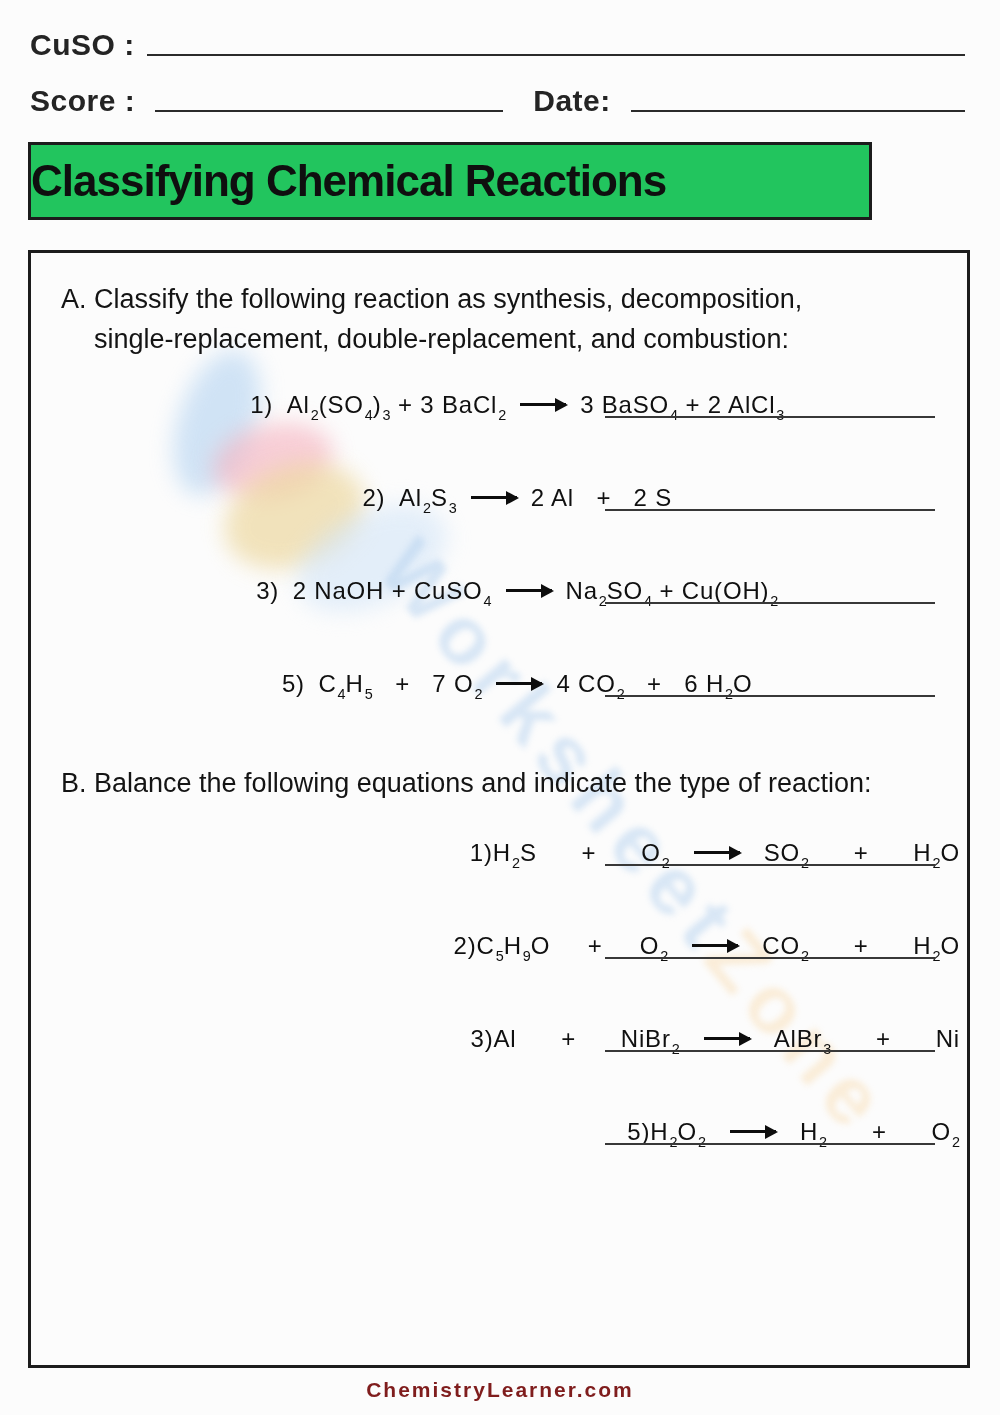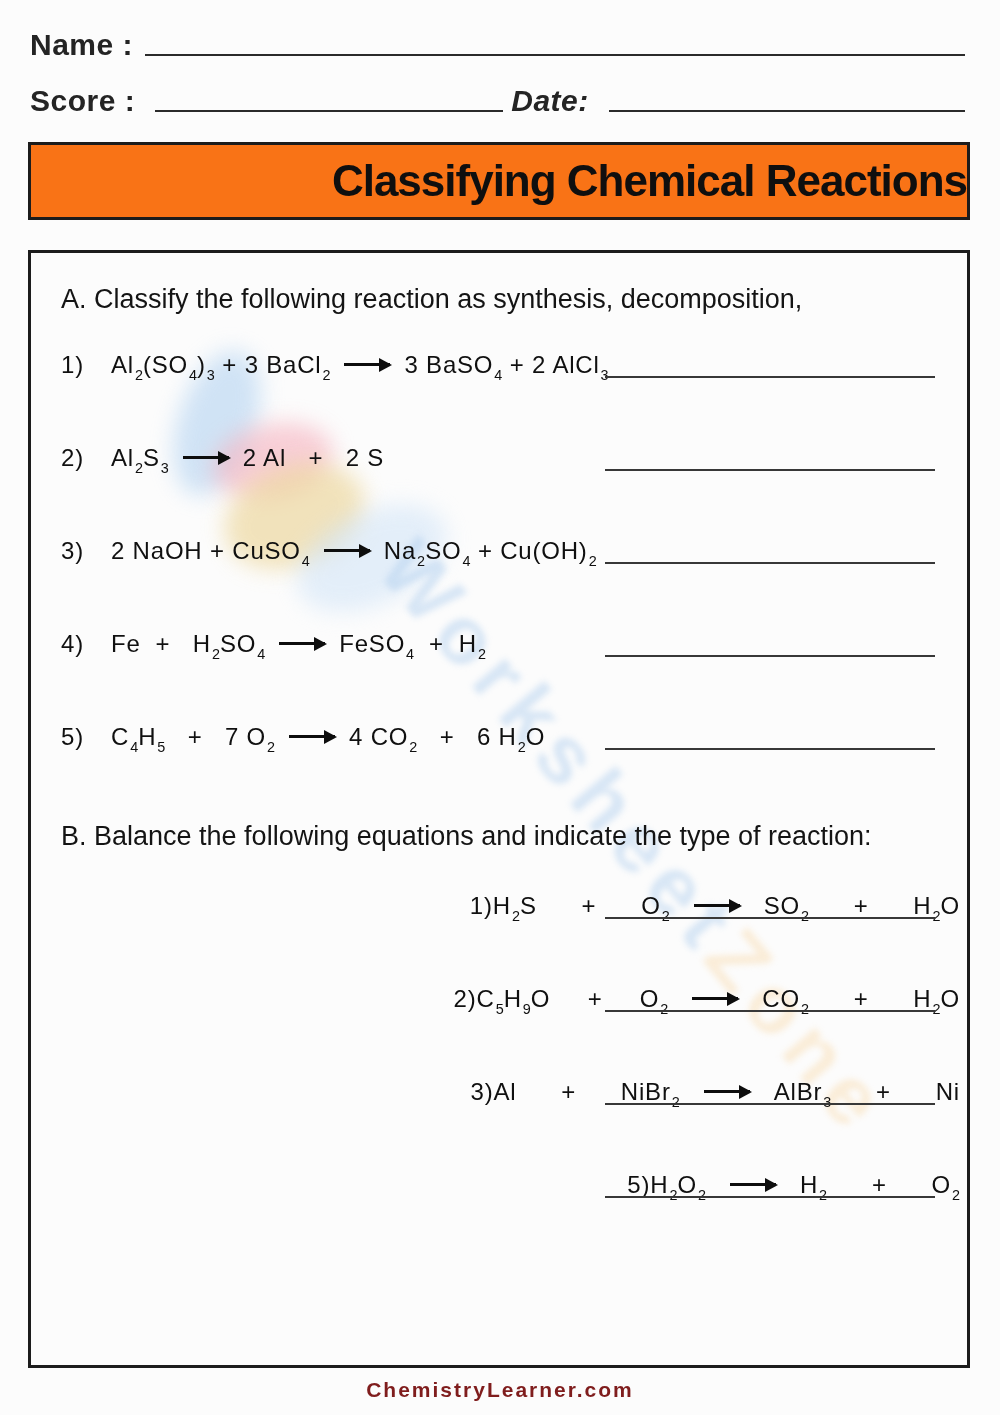--- a/index.html
+++ b/index.html
@@ -9,39 +9,39 @@
     font-family:"Liberation Sans",sans-serif;color:#1a1a1a;
   }
   
   .hdr-row{position:absolute;left:30px;width:935px;display:flex;align-items:flex-end;}
   .hdr-row.row1{top:28px;}
   .hdr-row.row2{top:84px;gap:8px;}
   .hdr-label{font-size:30px;font-weight:700;color:#242424;letter-spacing:.5px;white-space:nowrap;}
   .hdr-line{border-bottom:2.5px solid #2b2b2b;height:1px;margin:0 0 6px 12px;}
   .grow{flex:1;}
   .score-line{width:348px;}
-  .date-label{font-style:italic;}
+  .date-label{margin-left:22px;}
   
   .title-box{
-    position:absolute;left:28px;top:142px;width:942px;height:78px;
-    border:3px solid #1c1c1c;box-sizing:border-box;background:#f97316;
-    display:flex;align-items:center;justify-content:flex-end;
+    position:absolute;left:28px;top:142px;width:844px;height:78px;
+    border:3px solid #1c1c1c;box-sizing:border-box;background:#22c55e;
+    display:flex;align-items:center;justify-content:flex-start;
   }
   .title-box h1{margin:0;font-size:44px;font-weight:700;letter-spacing:-1px;color:#0f0f0f;}
   
   .main-box{
     position:absolute;left:28px;top:250px;width:942px;height:1118px;
     border:3px solid #1c1c1c;box-sizing:border-box;
     padding:26px 7px 0 30px;z-index:2;
   }
   .sec-heading{margin:0;font-size:27px;line-height:40px;color:#141414;}
   .sec-heading .indent{padding-left:33px;display:block;}
   
   .q{position:relative;height:41px;font-size:24px;letter-spacing:.8px;color:#101010;white-space:nowrap;}
-  .sec-a .q{margin-top:52px;}
+  .sec-a .q{margin-top:52px;text-align:center;}
   .sec-a .q.first{margin-top:32px;}
   .sec-b .q{margin-top:52px;text-align:right;}
   .sec-b .q.first{margin-top:36px;}
   .sec-b-heading{margin-top:52px;}
   .q-num{display:inline-block;width:50px;}
   .q-eq sub{font-size:.6em;vertical-align:-.5em;letter-spacing:0;margin-left:1px;}
   .arrow{
     display:inline-block;position:relative;width:46px;height:3px;background:#0d0d0d;
     margin:0 14px;vertical-align:7px;
   }
@@ -74,60 +74,57 @@
 
   <div class="wm wm-blob" id="wm-blue1" style="background: rgb(185, 214, 242);"></div>
   <div class="wm wm-blob" id="wm-pink" style="background: rgb(245, 176, 189);"></div>
   <div class="wm wm-blob" id="wm-yellow" style="background: rgb(237, 216, 160);"></div>
   <div class="wm wm-blob" id="wm-blue2" style="background: rgb(207, 227, 247);"></div>
   <div class="wm wm-text">
     <span style="color: rgb(179, 208, 238);">Worksheet</span><span style="color: rgb(248, 221, 180);">Zone</span>
   </div>
 
   <div class="hdr-row row1">
-    <span class="hdr-label">Name :</span>
+    <span class="hdr-label">CuSO :</span>
     <span class="hdr-line grow"></span>
   </div>
   <div class="hdr-row row2">
     <span class="hdr-label">Score :</span>
     <span class="hdr-line score-line"></span>
     <span class="hdr-label date-label">Date:</span>
     <span class="hdr-line grow"></span>
   </div>
 
   <div class="title-box">
     <h1>Classifying Chemical Reactions</h1>
   </div>
 
   <div class="main-box">
 
     <div class="sec-a">
       <p class="sec-heading">
         <span>A. Classify the following reaction as synthesis, decomposition,</span>
+        <span class="indent">single-replacement, double-replacement, and combustion:</span>
       </p>
 
       <div class="q first">
         <span class="q-num">1)</span><span class="q-eq">Al<sub>2</sub>(SO<sub>4</sub>)<sub>3</sub> + 3 BaCl<sub>2</sub></span><span class="arrow"></span><span class="q-eq">3 BaSO<sub>4</sub> + 2 AlCl<sub>3</sub></span>
         <span class="answer-line"></span>
       </div>
 
       <div class="q">
         <span class="q-num">2)</span><span class="q-eq">Al<sub>2</sub>S<sub>3</sub></span><span class="arrow"></span><span class="q-eq">2 Al&nbsp;&nbsp; +&nbsp;&nbsp; 2 S</span>
         <span class="answer-line"></span>
       </div>
 
       <div class="q">
         <span class="q-num">3)</span><span class="q-eq">2 NaOH + CuSO<sub>4</sub></span><span class="arrow"></span><span class="q-eq">Na<sub>2</sub>SO<sub>4</sub> + Cu(OH)<sub>2</sub></span>
         <span class="answer-line"></span>
       </div>
 
-      <div class="q">
-        <span class="q-num">4)</span><span class="q-eq">Fe&nbsp;&nbsp;+&nbsp;&nbsp; H<sub>2</sub>SO<sub>4</sub></span><span class="arrow"></span><span class="q-eq">FeSO<sub>4</sub>&nbsp;&nbsp;+&nbsp;&nbsp;H<sub>2</sub></span>
-        <span class="answer-line"></span>
-      </div>
 
       <div class="q">
         <span class="q-num">5)</span><span class="q-eq">C<sub>4</sub>H<sub>5</sub>&nbsp;&nbsp; +&nbsp;&nbsp; 7 O<sub>2</sub></span><span class="arrow"></span><span class="q-eq">4 CO<sub>2</sub>&nbsp;&nbsp; +&nbsp;&nbsp; 6 H<sub>2</sub>O</span>
         <span class="answer-line"></span>
       </div>
     </div>
 
     <div class="sec-b">
       <p class="sec-heading sec-b-heading">B. Balance the following equations and indicate the type of reaction:</p>
 

